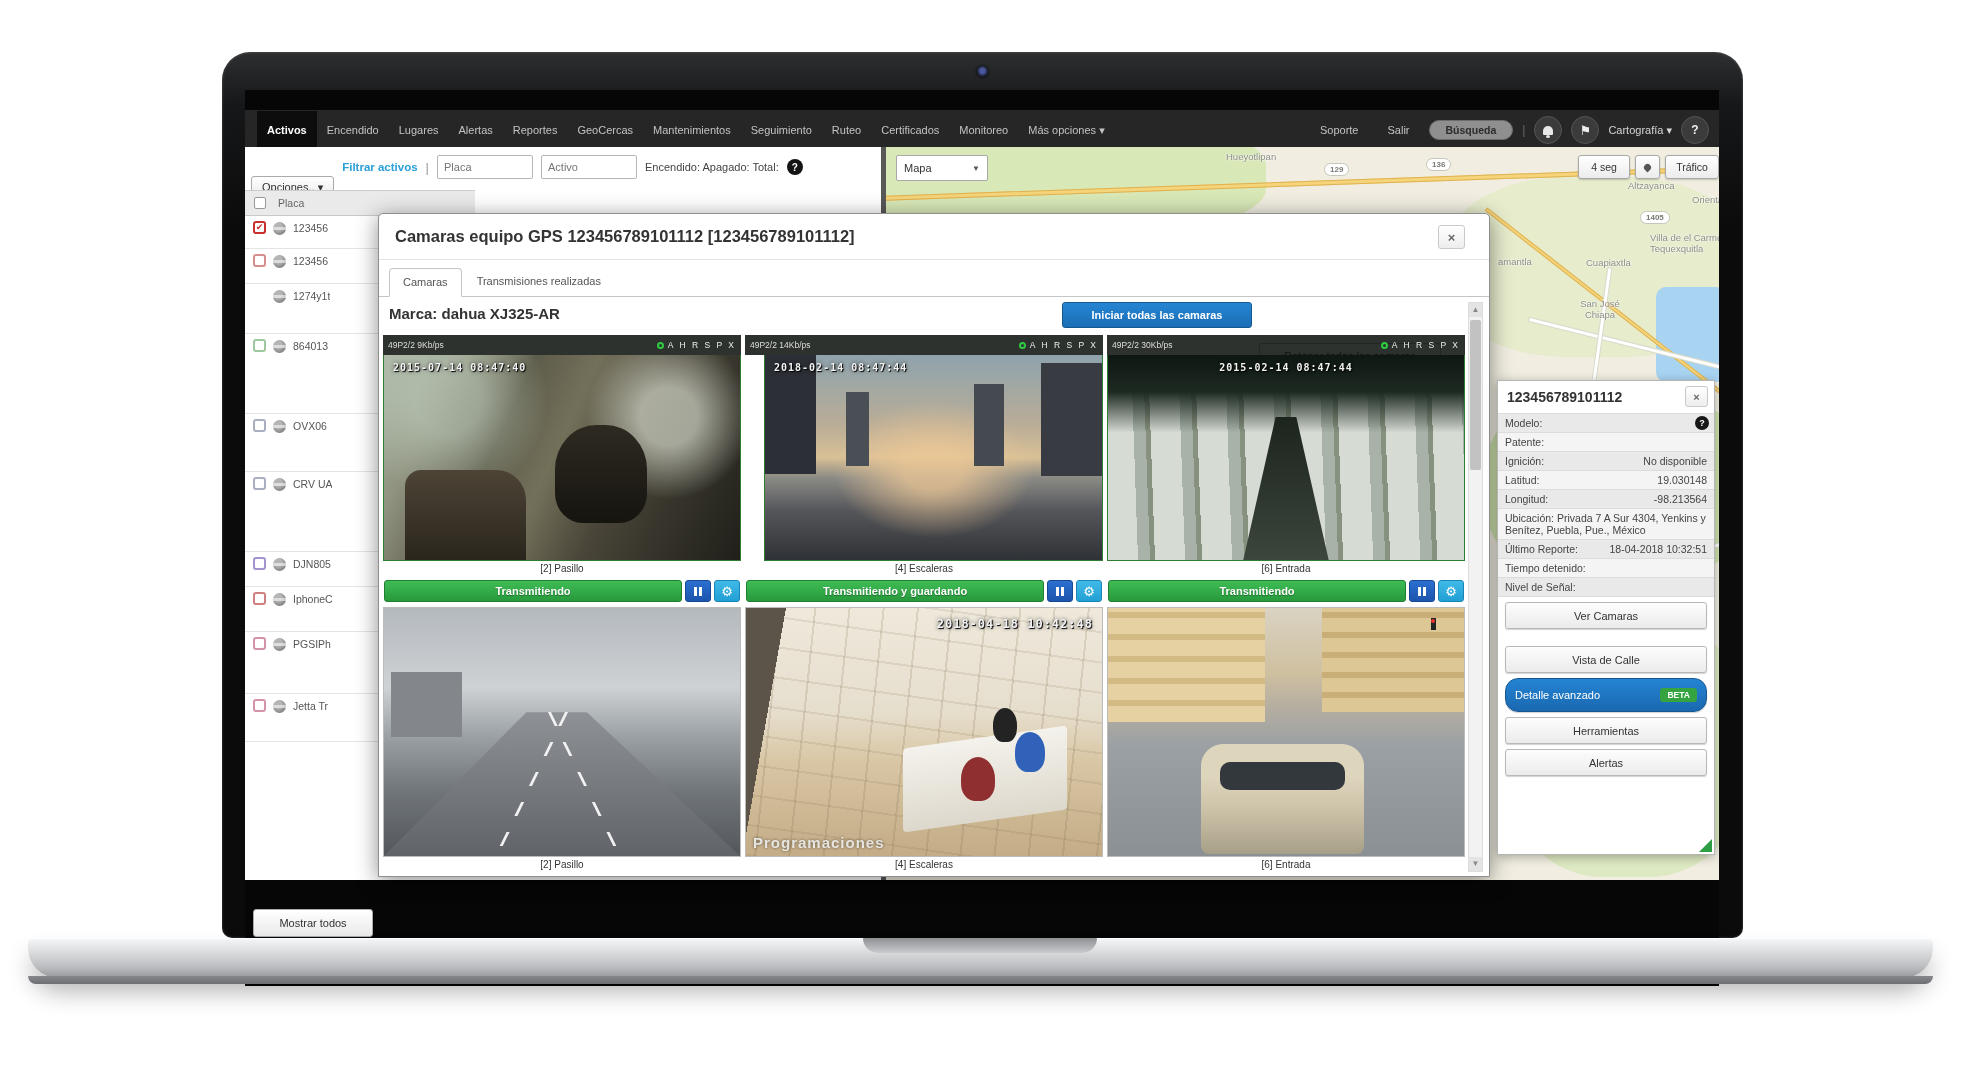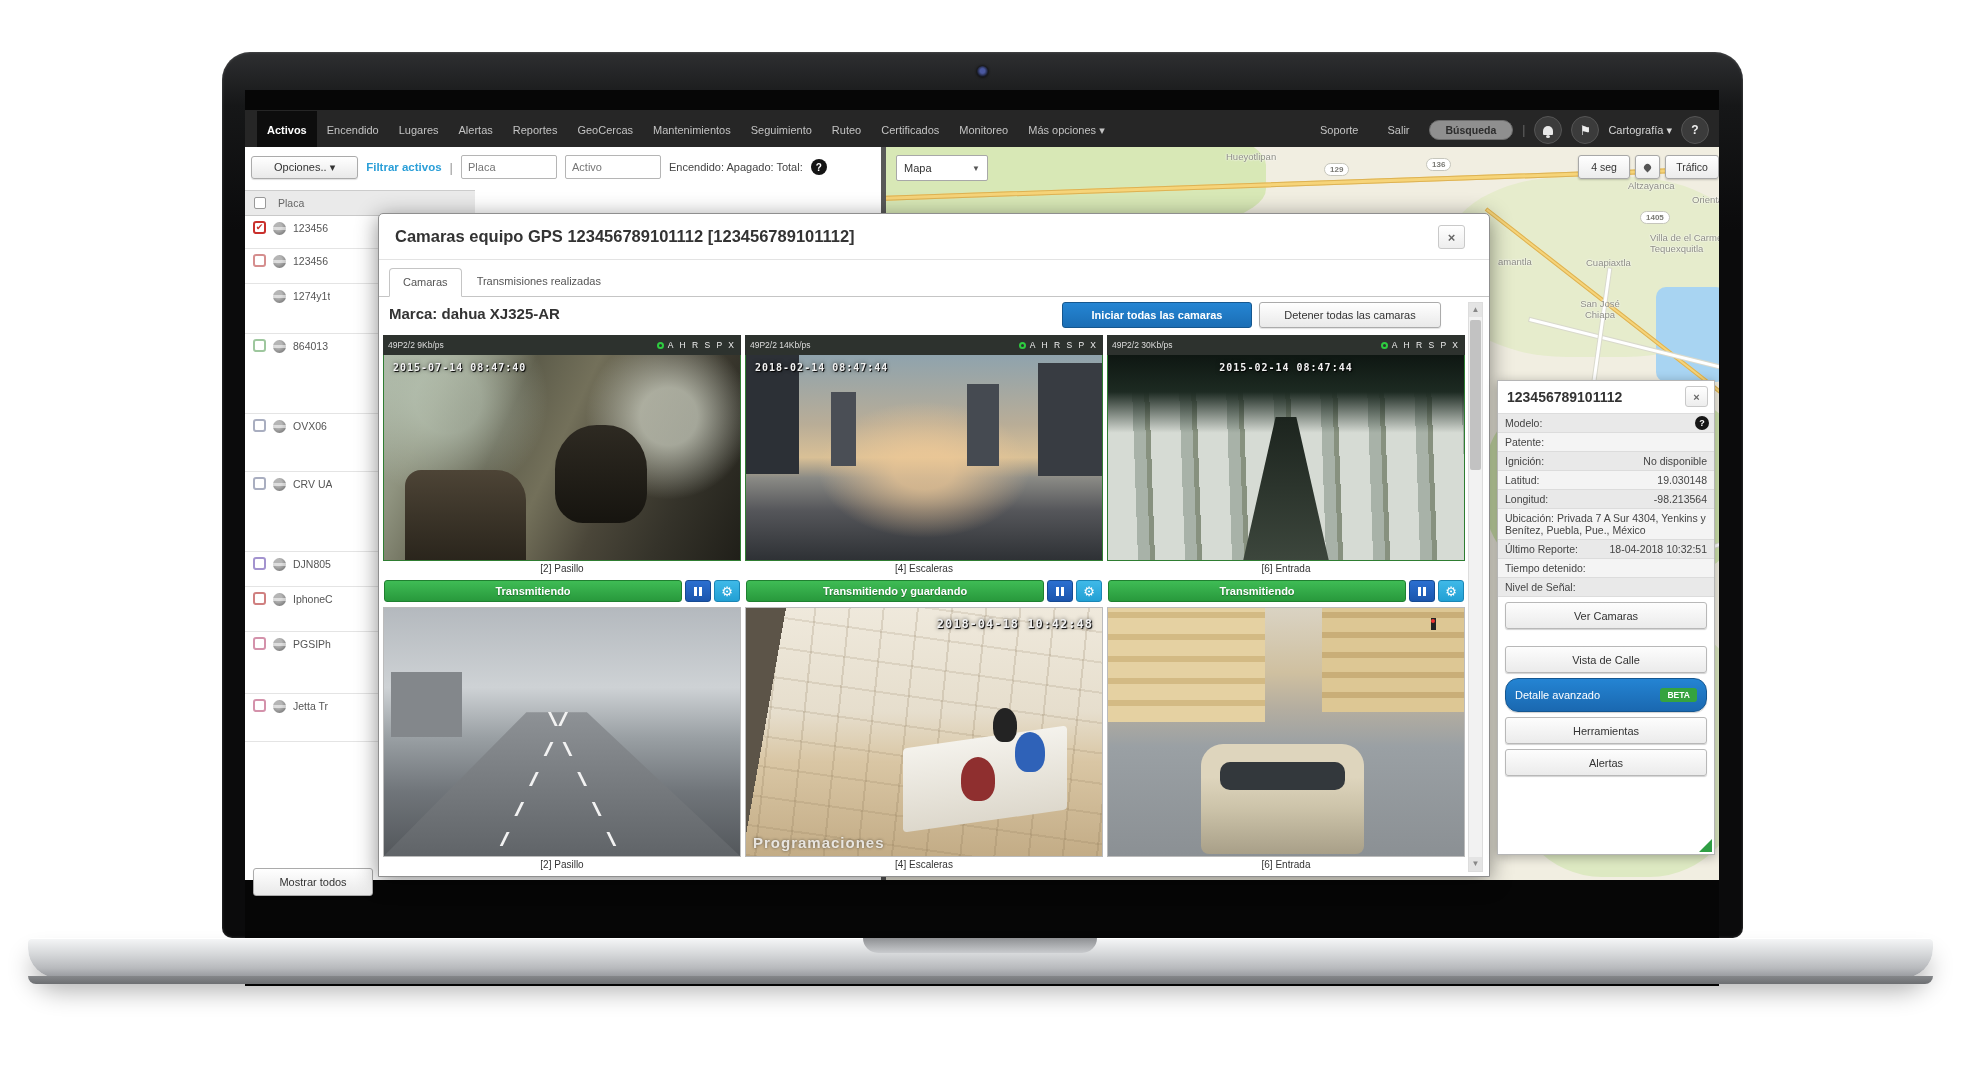--- a/index.html
+++ b/index.html
@@ -33,21 +33,21 @@
   .circle-ic{width:28px;height:28px;border-radius:50%;background:#3b3b3b;border:1px solid #555;display:flex;align-items:center;justify-content:center;color:#eee;}
   .bell{width:10px;height:9px;background:#e8e8e8;border-radius:5px 5px 1px 1px;position:relative;}
   .bell::after{content:"";position:absolute;left:3px;bottom:-3px;width:4px;height:3px;border-radius:50%;background:#e8e8e8;}
   .flagg{font-size:13px;color:#eee;line-height:1;}
   .carto{color:#d6d6d6;font-size:11px;white-space:nowrap;}
   .qmark{font-size:12px;font-weight:bold;}
 
   
   .left-pane{position:absolute;left:0;top:57px;width:636px;height:733px;background:#fff;}
   .toolbar{position:absolute;left:0;top:0;width:100%;height:40px;display:flex;align-items:center;gap:8px;padding-left:6px;background:#fff;}
-  .btn{background:linear-gradient(#fff,#e9e9e9);border:1px solid #ababab;border-radius:3px;color:#333;font-size:11px;padding:4px 22px;box-shadow:0 1px 1px rgba(0,0,0,.12);white-space:nowrap;}
+  .btn{background:linear-gradient(#fff,#e9e9e9);border:1px solid #ababab;border-radius:3px;color:#333;font-size:11px;padding:4px 10px;box-shadow:0 1px 1px rgba(0,0,0,.12);white-space:nowrap;margin-top:41px;}
   .link-blue{color:#2b9fd8;font-size:11.5px;font-weight:bold;}
   .tb-sep{color:#999;font-size:13px;}
   .tb-input{width:96px;height:24px;border:1px solid #b5b5b5;border-radius:2px;font-size:11px;padding:0 6px;color:#333;}
   .tb-status{font-size:11px;color:#444;white-space:nowrap;}
   .help-dot{width:16px;height:16px;border-radius:50%;background:#141414;color:#fff;font-size:10px;font-weight:bold;display:flex;align-items:center;justify-content:center;}
 
   
   .sb{position:absolute;left:0;top:43px;width:230px;bottom:0;background:#fff;border-top:1px solid #ccc;}
   .sb-head{height:25px;background:#eaeaea;border-bottom:1px solid #c9c9c9;display:flex;align-items:center;gap:12px;padding-left:9px;font-size:10.5px;color:#666;}
   .cb{width:13px;height:13px;border:2px solid #9a9a9a;border-radius:3px;background:#fff;flex:none;display:flex;align-items:center;justify-content:center;font-size:9px;line-height:1;color:#c9302c;}
@@ -121,21 +121,21 @@
 
   
   .v-bus1{background:
     radial-gradient(circle at 80% 30%, rgba(235,240,225,.6) 0 9%, transparent 26%),
     radial-gradient(circle at 18% 22%, rgba(200,215,200,.5) 0 10%, transparent 30%),
     linear-gradient(115deg,#aab5a4 0%,#8f937f 16%,#5d5c4a 34%,#73705a 48%,#4a4639 64%,#35332a 80%,#201f19 100%);}
   .v-bus1 .blob1{position:absolute;left:48%;top:34%;width:26%;height:48%;border-radius:45% 45% 30% 30%;background:linear-gradient(#2e2a22,#16140f);}
   .v-bus1 .blob2{position:absolute;left:6%;bottom:0;width:34%;height:44%;border-radius:16px 30px 0 0;background:linear-gradient(#4d4436,#2a251c);}
   .v-city{background:
     radial-gradient(ellipse at 50% 56%, rgba(238,200,150,.75) 0 12%, transparent 42%),
-    linear-gradient(#8fa3ad 0%,#b9ad97 34%,#d9c096 50%,#8a8a85 60%,#55565a 76%,#2e3135 100%);}
+    linear-gradient(#8fa3ad 0%,#b9ad97 34%,#d9c096 50%,#8a8a85 60%,#55565a 76%,#2e3135 100%); margin-left: 19px;}
   .v-city .bl{position:absolute;background:#2c3036;}
   .v-city .b1{left:0;top:0;width:15%;height:58%;}
   .v-city .b2{right:0;top:4%;width:18%;height:55%;background:#383c42;}
   .v-city .b3{left:24%;top:18%;width:7%;height:36%;background:#4a4e55;}
   .v-city .b4{left:62%;top:14%;width:9%;height:40%;background:#454a51;}
   .v-seats{background:
     linear-gradient(#0e1712 0%,#1d2a22 18%,rgba(29,42,34,0) 38%),
     repeating-linear-gradient(88deg,#d6dbd4 0 30px,#a8b2a8 30px 42px,#87917f 42px 47px),
     linear-gradient(#2a332c,#cfd4cc);}
   .v-seats .aisle{position:absolute;left:38%;top:30%;width:24%;height:70%;background:linear-gradient(#1c241e,#3c463c);clip-path:polygon(38% 0,62% 0,100% 100%,0 100%);}

